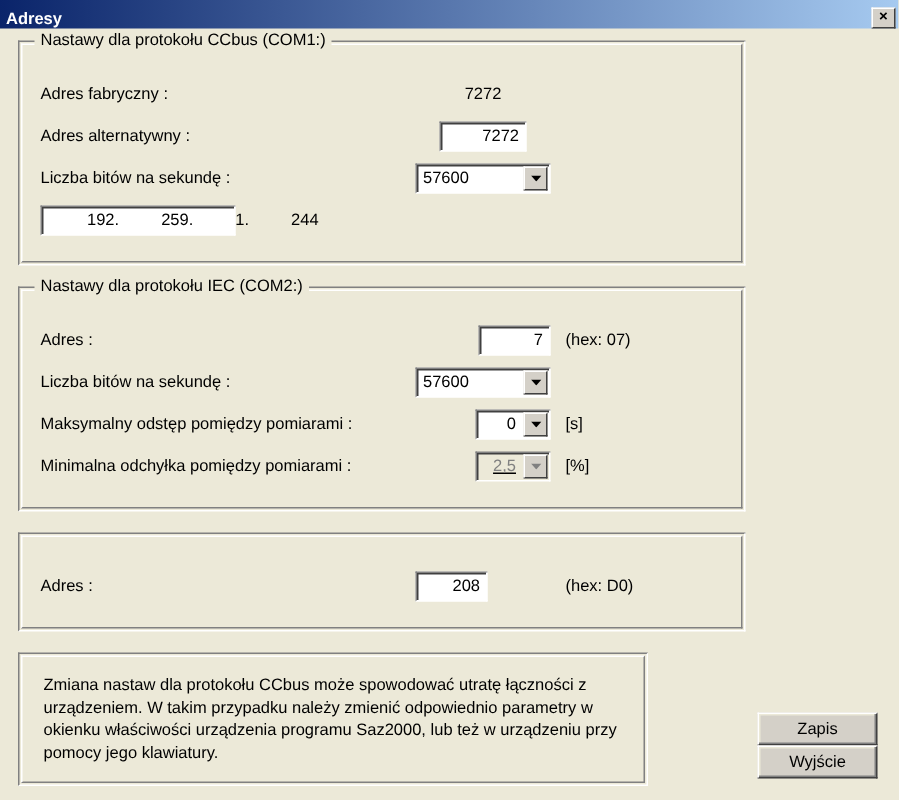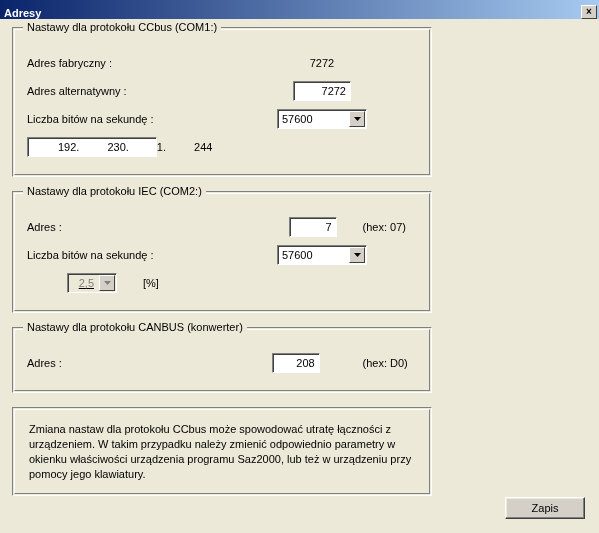--- a/index.html
+++ b/index.html
@@ -78,21 +78,21 @@
   .row .label {
     width: 250px;
     text-align: left;
     padding-right: 8px;
   }
   .row .value-static {
     width: 90px;
     text-align: center;
   }
   .row .suffix {
-    margin-left: 26px;
+    margin-left: 10px;
     width: 60px;
   }
   input.win, .ip-box, .select-win {
     font-family: Tahoma, Arial, sans-serif;
     font-size: 11px;
   }
   input.win {
     height: 20px;
     border: 1px solid #808080;
     border-right-color: #fff;
@@ -192,21 +192,21 @@
     height: 22px;
     background: #D4D0C8;
     border: 1px solid #404040;
     border-top-color: #fff;
     border-left-color: #fff;
     box-shadow: inset -1px -1px 0 #808080, inset 1px 1px 0 #ECE9D8;
     font-family: Tahoma, Arial, sans-serif;
     font-size: 11px;
     cursor: default;
   }
-  .panel-top { width: 420px; }
+  .panel-top { width: 485px; }
 </style>
 </head>
 <body>
 
 <div class="titlebar">
   <span>Adresy</span>
   <div class="close-btn">
     <span>×</span>
   </div>
 </div>
@@ -237,21 +237,21 @@
               <polygon points="0,0 7,0 3.5,4" fill="#000"></polygon>
             </svg>
         </div>
       </div>
     </div>
 
     <div class="row">
       <div class="ip-box">
         <span class="oct">192</span>
         <span class="dot">.</span>
-        <span class="oct">230</span>
+        <span class="oct">259</span>
         <span class="dot">.</span>
         <span class="oct">1</span>
         <span class="dot">.</span>
         <span class="oct">244</span>
       </div>
     </div>
   </div>
 
   <div class="groupbox panel-top">
     <div class="legend">Nastawy dla protokołu IEC     (COM2:)</div>
@@ -269,48 +269,63 @@
       <div class="select-win w90">
         <span class="sel-text">57600</span>
         <div class="select-btn">
           <svg viewBox="0 0 7 4">
               <polygon points="0,0 7,0 3.5,4" fill="#000"></polygon>
             </svg>
         </div>
       </div>
     </div>
 
-
-    <div class="row">
+    <div class="row">
+      <div class="label">Maksymalny odstęp pomiędzy pomiarami :</div>
+      <div style="width:90px; display:flex; justify-content:flex-end;">
+        <div class="select-win w50 right">
+          <span class="sel-text">0</span>
+          <div class="select-btn">
+            <svg viewBox="0 0 7 4">
+                <polygon points="0,0 7,0 3.5,4" fill="#000"></polygon>
+              </svg>
+          </div>
+        </div>
+      </div>
+      <div class="suffix">[s]</div>
+    </div>
+
+    <div class="row">
+      <div class="label">Minimalna odchyłka pomiędzy pomiarami :</div>
       <div style="width:90px; display:flex; justify-content:flex-end;text-decoration:underline;">
         <div class="select-win w50 right disabled">
           <span class="sel-text">2,5</span>
           <div class="select-btn">
             <svg viewBox="0 0 7 4">
                 <polygon points="0,0 7,0 3.5,4" fill="#808080"></polygon>
               </svg>
           </div>
         </div>
       </div>
       <div class="suffix">[%]</div>
     </div>
   </div>
 
   <div class="groupbox panel-top">
-    <div class="legend">Nastawy dla protokołu CANBUS     (konwerter)</div>
     <div class="row">
       <div class="label">Adres :</div>
-      <div style="width:90px; display:flex; justify-content:center;">
+      <div style="width:90px; display:flex; justify-content:flex-start;">
         <input class="win small" value="208" style="">
       </div>
       <div class="suffix">(hex: D0)</div>
     </div>
   </div>
 
   <div class="msgbox">
     <span>Zmiana nastaw dla protokołu CCbus może spowodować utratę łączności z urządzeniem. W takim przypadku należy zmienić odpowiednio parametry w okienku właściwości urządzenia programu Saz2000, lub też w urządzeniu przy pomocy jego klawiatury.</span>
   </div>
 
   <div class="right-buttons">
     <button class="win">Zapis</button>
+    <button class="win">Wyjście</button>
   </div>
 
 </div>
 
 </body></html>

